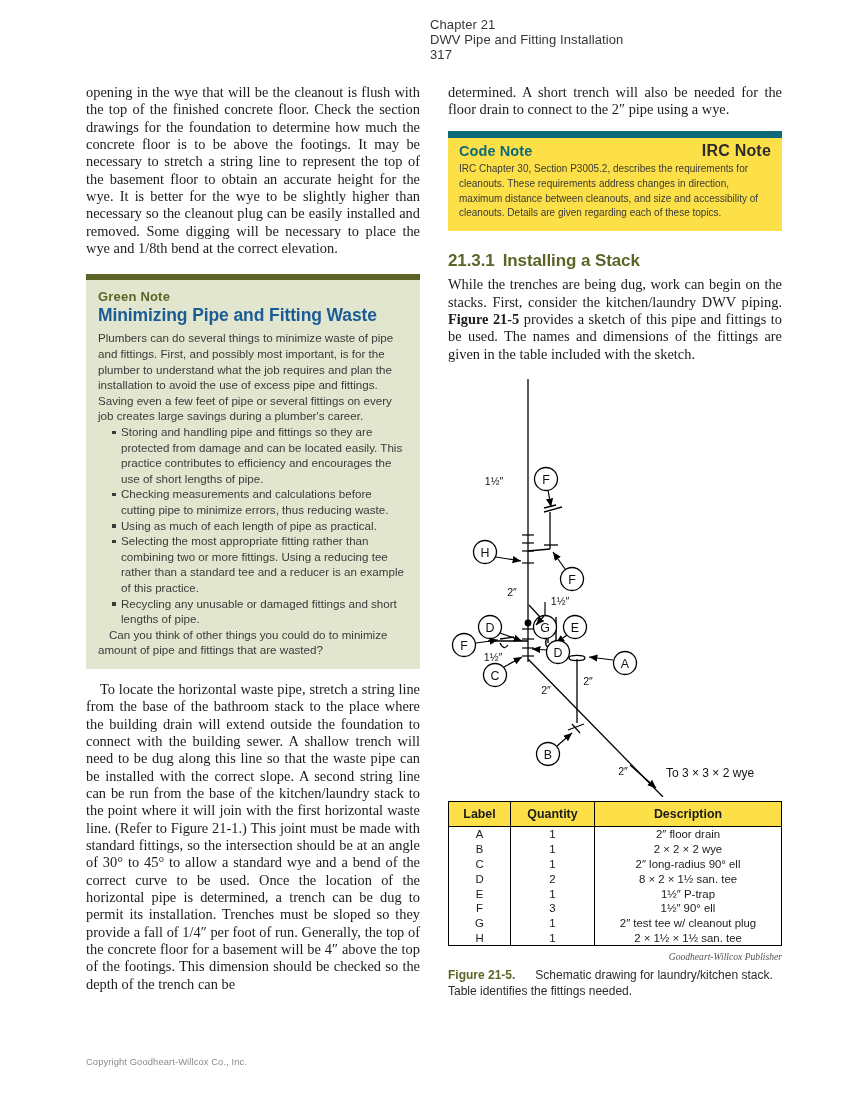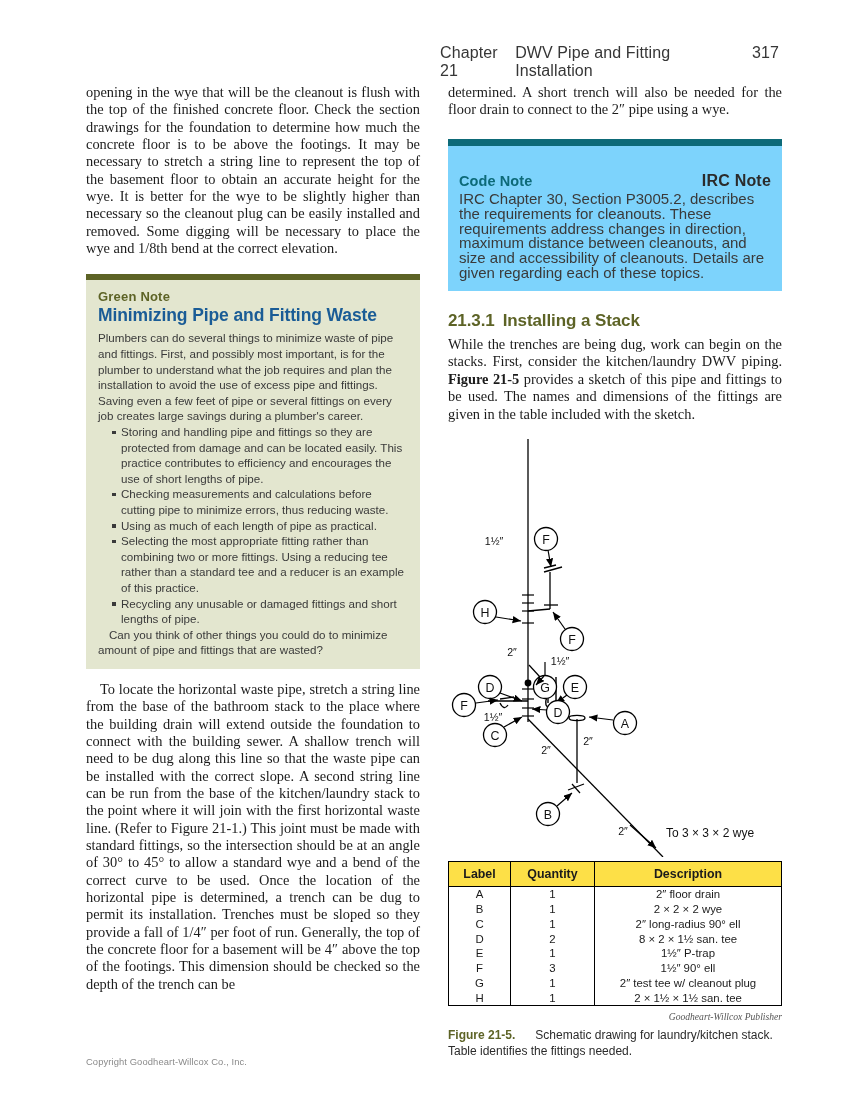--- a/index.html
+++ b/index.html
@@ -15,29 +15,30 @@
   .page {
     position: absolute;
     inset: 0;
   }
 
   
   .runhead {
     position: absolute;
     top: 44px;
     right: 70px;
-    left: 440px;
+    left: 430px;
     height: 18px;
     display: flex;
     justify-content: flex-end;
     align-items: baseline;
     font-family: "Liberation Sans", sans-serif;
-    font-size: 16px;
+    font-size: 13px;
     color: #363636;
     letter-spacing: .1px;
+    flex-direction: column;
   }
   .runhead .ch { margin-right: 10px; }
   .runhead .title { margin-right: 44px; }
   .runhead .pageno { font-weight: 400; }
 
   
   .col {
     position: absolute;
     top: 84px;
     width: 334px;
@@ -103,24 +104,24 @@
   ul.gn-list li::before {
     content: "";
     position: absolute;
     left: 0; top: 6.5px;
     width: 3.5px; height: 3.5px;
     background: #3a3a3a;
   }
 
   
   .codenote {
-    margin-top: 8px;
-    background: #7dd3fc;
+    margin-top: 0;
+    background: #fde047;
     border-top: 7px solid #0d6a78;
-    padding: 26px 11px 10px 11px;
+    padding: 4px 11px 10px 11px;
   }
   .cn-head {
     display: flex;
     justify-content: space-between;
     align-items: baseline;
     margin-bottom: 2px;
   }
   .cn-kicker {
     font-family: "Liberation Sans", sans-serif;
     font-weight: bold;
@@ -130,21 +131,21 @@
   }
   .cn-right {
     font-family: "Liberation Sans", sans-serif;
     font-weight: bold;
     font-size: 16px;
     color: #2b2b2b;
     letter-spacing: .2px;
   }
   .cn-p {
     font-family: "Liberation Sans", sans-serif;
-    font-size: 15px;
+    font-size: 10px;
     line-height: 14.9px;
     color: #3a3a3a;
     margin: 0;
   }
 
   
   h3.sec {
     font-family: "Liberation Sans", sans-serif;
     font-size: 17px;
     font-weight: bold;

